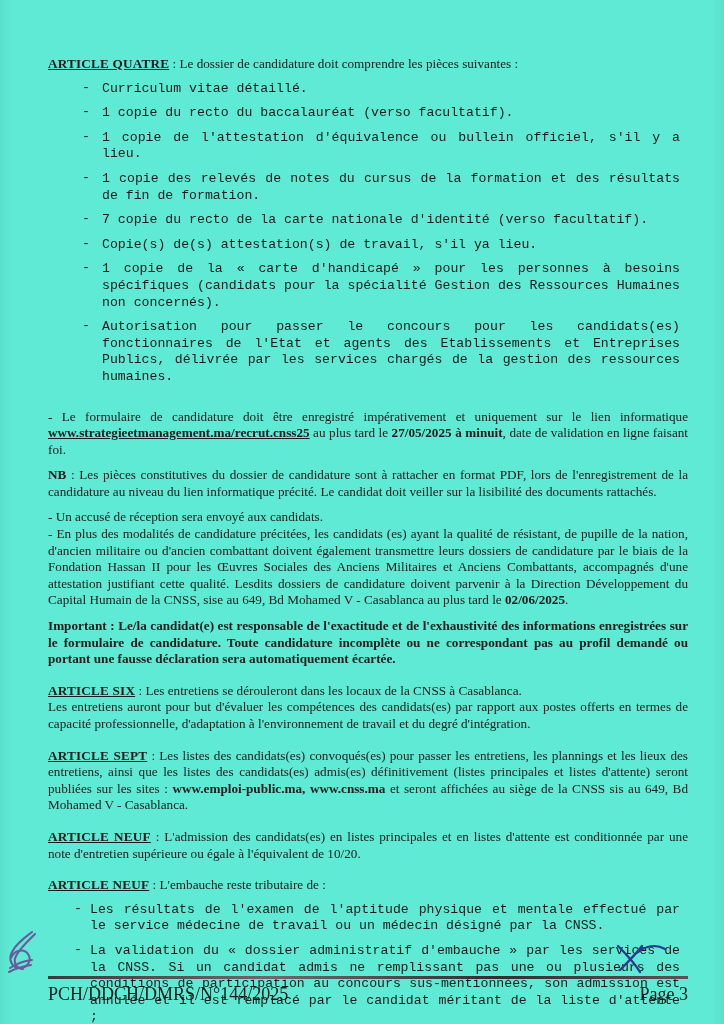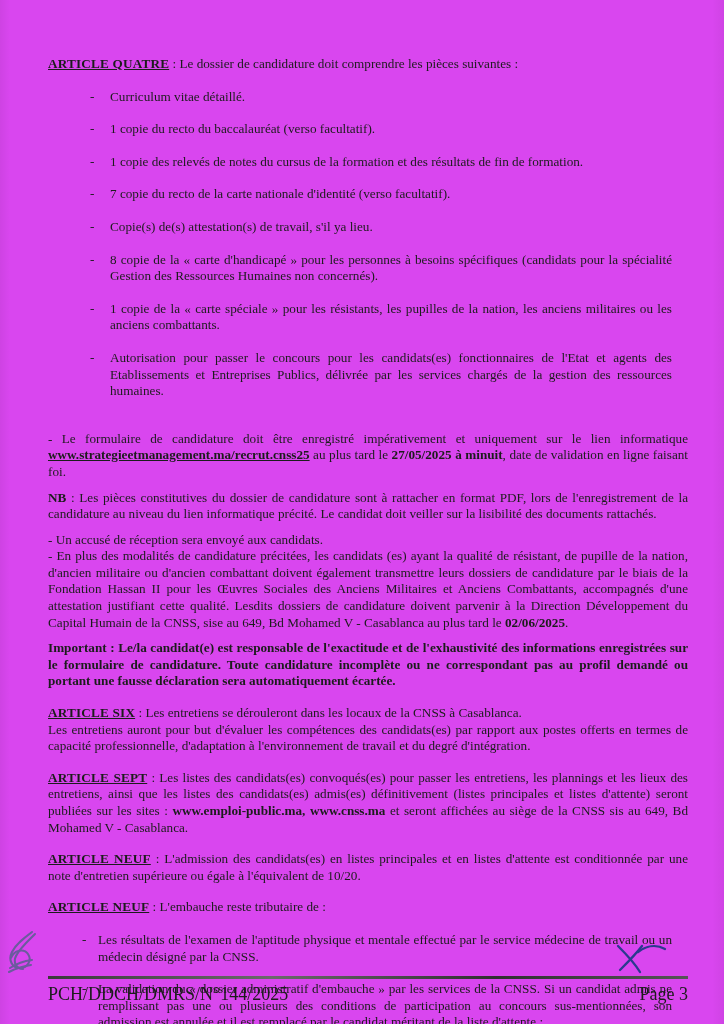--- a/index.html
+++ b/index.html
@@ -11,21 +11,21 @@
     width: 724px;
     height: 1024px;
     font-family: "Liberation Serif", "DejaVu Serif", serif;
     color: #1c1c1c;
     position: relative;
     overflow: hidden;
   }
   .page {
     position: absolute;
     inset: 0;
-    background: #d946ef;
+    background: #5eead4;
     box-sizing: border-box;
     padding: 56px 36px 0 48px;
   }
   .page::before {
     
     content: "";
     position: absolute;
     left: 0; top: 0; bottom: 0; width: 10px;
     background: linear-gradient(to right, rgba(0,0,0,0.05), rgba(0,0,0,0));
     pointer-events: none;
@@ -72,21 +72,22 @@
     list-style: none;
     margin: 0;
     padding: 0;
   }
   ul.bullets > li {
     position: relative;
     padding-left: 46px;
     font-size: 13.2px;
     line-height: 16.6px;
     text-align: justify;
-    margin: 16px;
+    margin: 8px;
+    font-family: Liberation Mono, monospace;
   }
   ul.bullets > li::before {
     content: "-";
     position: absolute;
     left: 26px;
     top: -1px;
     font-size: 13.2px;
     color: #1c1c1c;
   }
   ul.bullets.neuf > li { padding-left: 34px; }
@@ -144,25 +145,25 @@
 <body>
 
 <div class="page">
   <div class="content">
 
     <p class="heading-line"><span class="art">ARTICLE QUATRE</span><span> : </span><span>Le dossier de candidature doit comprendre les pièces suivantes :</span></p>
 
     <ul class="bullets">
       <li>Curriculum vitae détaillé.</li>
       <li>1 copie du recto du baccalauréat (verso facultatif).</li>
+      <li>1 copie de l'attestation d'équivalence ou bullein officiel, s'il y a lieu.</li>
       <li>1 copie des relevés de notes du cursus de la formation et des résultats de fin de formation.</li>
       <li>7 copie du recto de la carte nationale d'identité (verso facultatif).</li>
       <li>Copie(s) de(s) attestation(s) de travail, s'il ya lieu.</li>
-      <li>8 copie de la « carte d'handicapé » pour les personnes à besoins spécifiques (candidats pour la spécialité Gestion des Ressources Humaines non concernés).</li>
-      <li>1 copie de la « carte spéciale » pour les résistants, les pupilles de la nation, les anciens militaires ou les anciens combattants.</li>
+      <li>1 copie de la « carte d'handicapé » pour les personnes à besoins spécifiques (candidats pour la spécialité Gestion des Ressources Humaines non concernés).</li>
       <li>Autorisation pour passer le concours pour les candidats(es) fonctionnaires de l'Etat et agents des Etablissements et Entreprises Publics, délivrée par les services chargés de la gestion des ressources humaines.</li>
     </ul>
 
     <div class="gap-md"></div>
 
 
     <p><span>- Le formulaire de candidature doit être enregistré impérativement et uniquement sur le lien informatique </span><span class="ul-link">www.strategieetmanagement.ma/recrut.cnss25</span><span> au plus tard le </span><span class="bold">27/05/2025 à minuit</span><span>, date de validation en ligne faisant foi.</span></p>
 
     <div class="gap-sm"></div>
 

